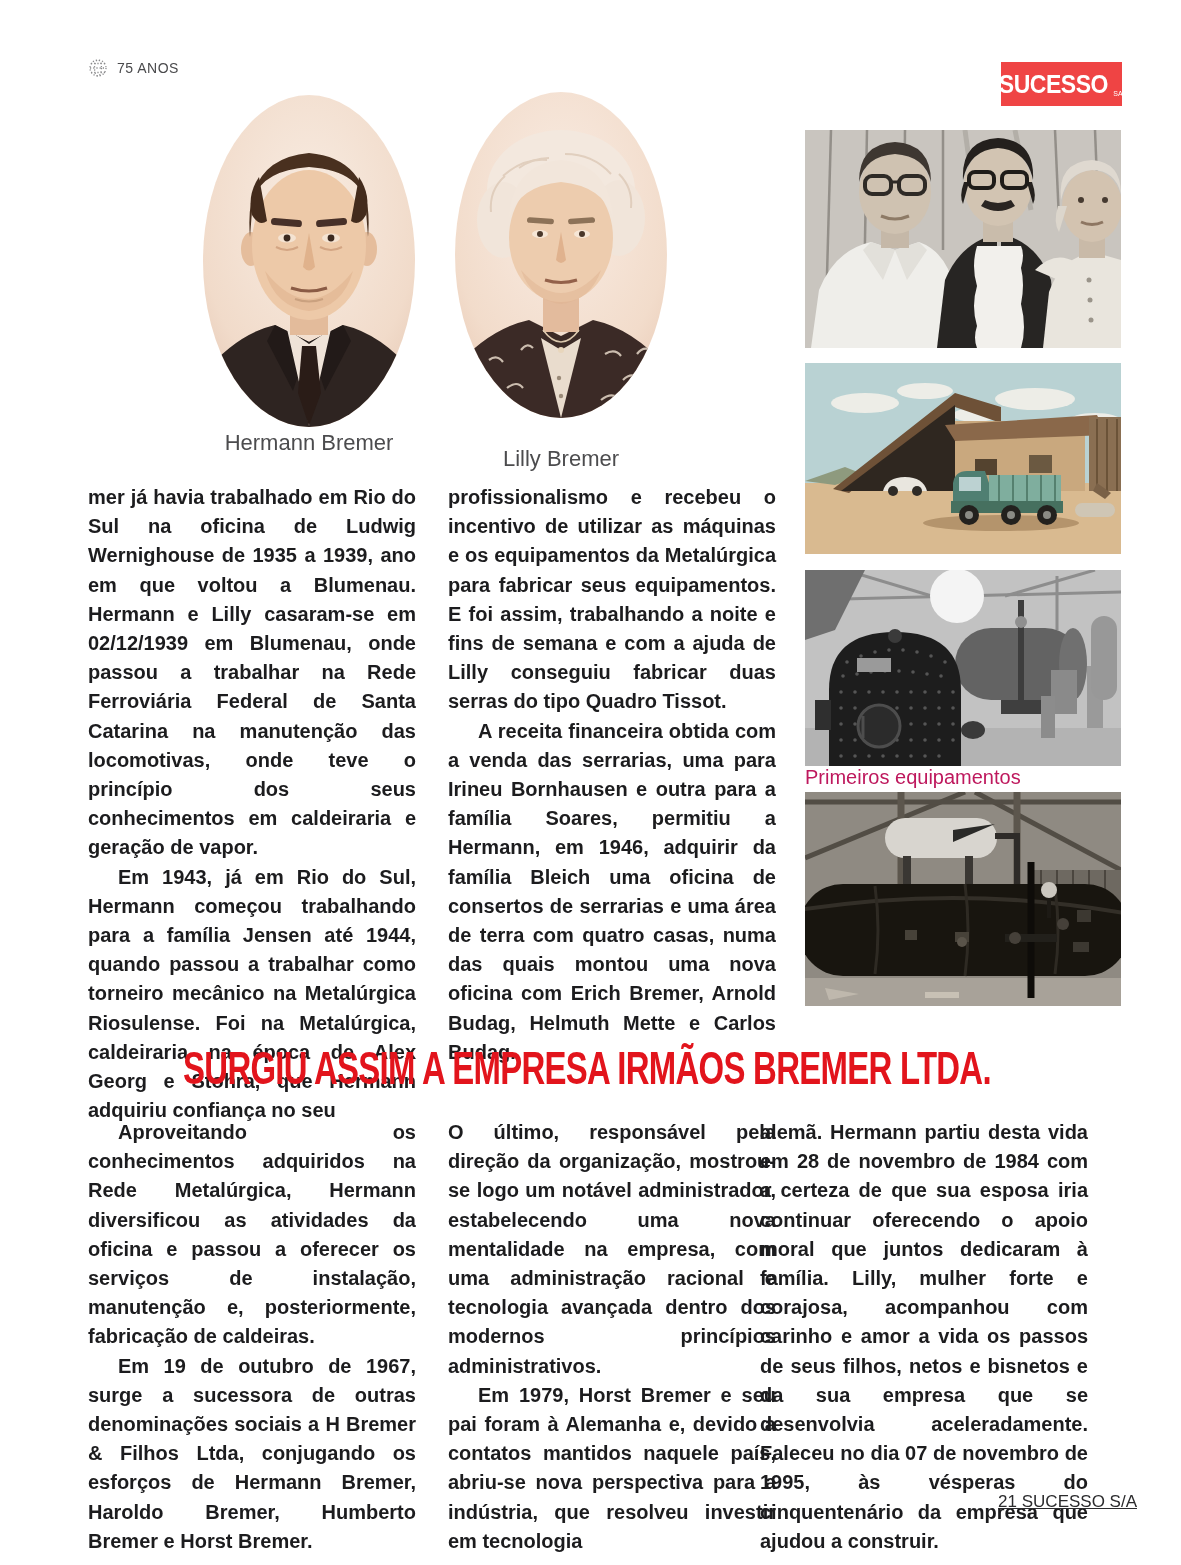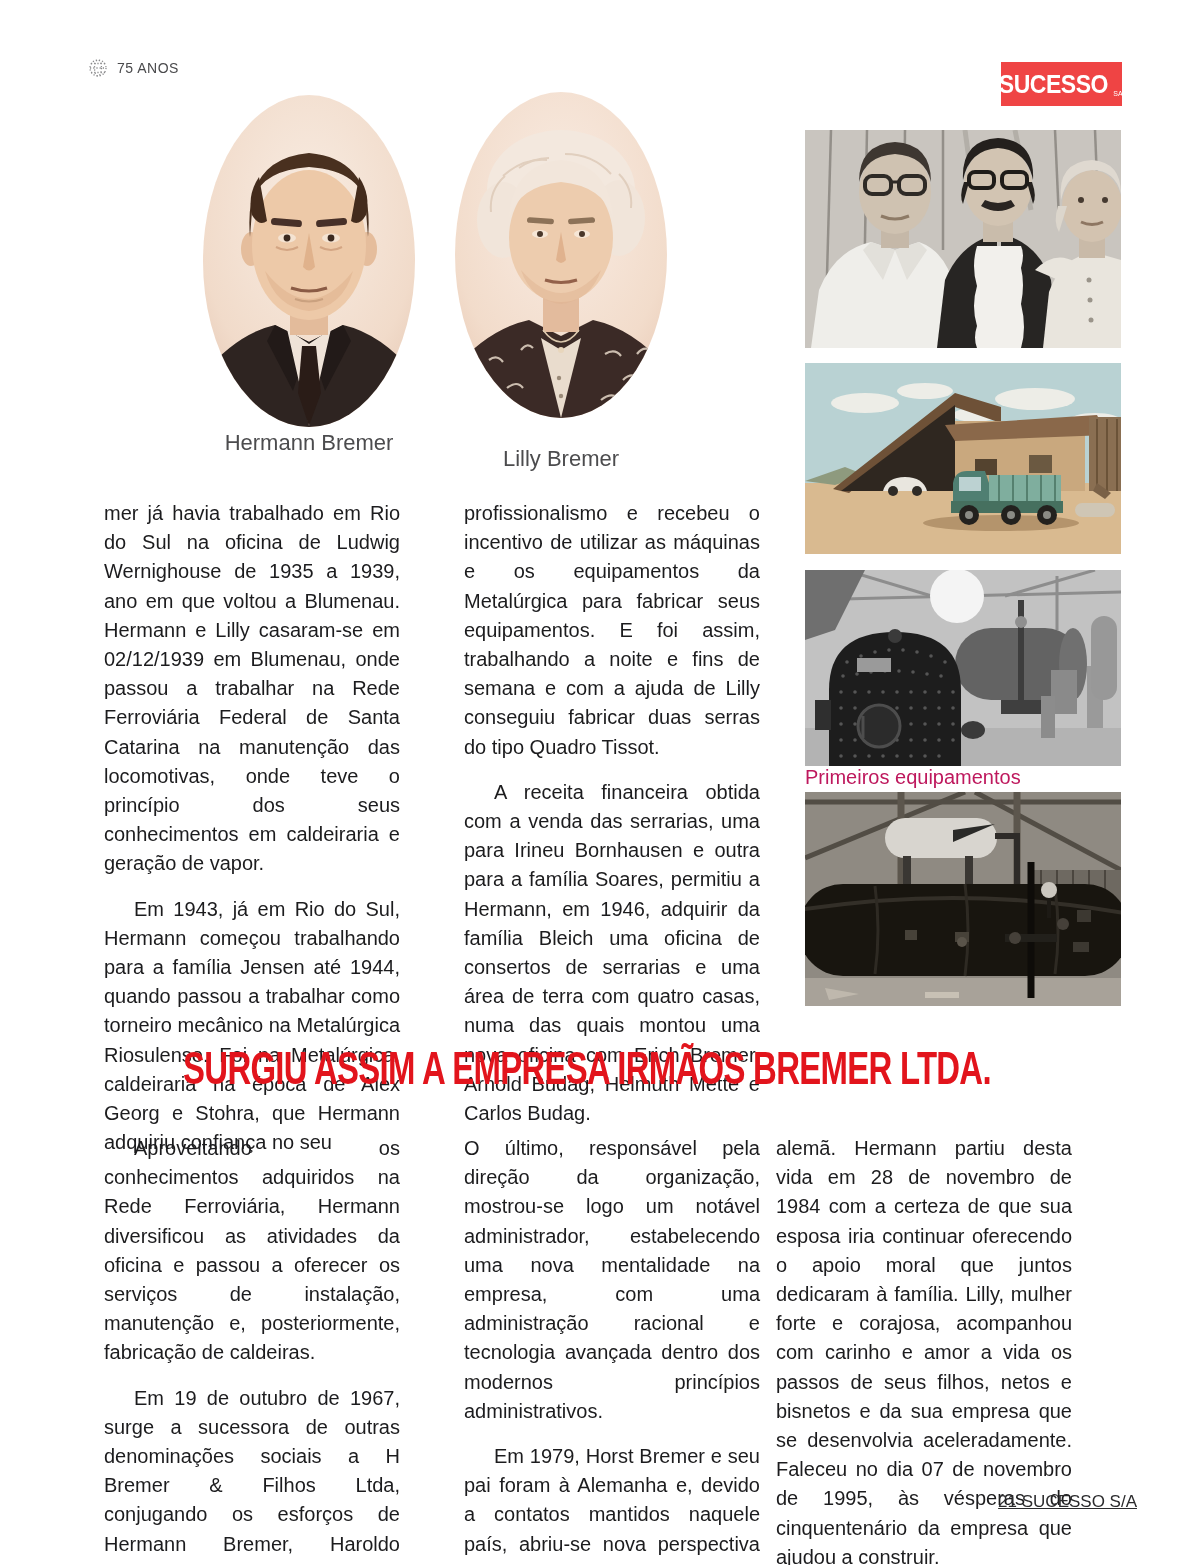--- a/index.html
+++ b/index.html
@@ -16,21 +16,21 @@
   .logo-sa{color:#ffffff;font-size:7px;position:relative;top:9px;left:-6px;}
   
   .portrait{position:absolute;}
   .portrait-1{left:203px;top:95px;width:212px;height:332px;}
   .portrait-2{left:455px;top:92px;width:212px;height:326px;}
   .portrait-caption{position:absolute;width:212px;text-align:center;font-size:22px;color:#4c4c4e;}
   .caption-1{left:203px;top:430px;}
   .caption-2{left:455px;top:426px;margin-top:20px;}
   
   .col{position:absolute;width:328px;text-align:justify;font-size:20px;line-height:29.2px;color:#1c1c1e;}
-  .col p{margin:16px;}
+  .col p{margin:0;font-weight:bold;}
   .col p + p{text-indent:30px;}
   .col.indent-first p:first-child{text-indent:30px;}
   .col-a1{left:88px;top:483px;}
   .col-a2{left:448px;top:483px;}
   .col-b1{left:88px;top:1118px;}
   .col-b2{left:448px;top:1118px;}
   .col-b3{left:760px;top:1118px;}
   
   .photo{position:absolute;left:805px;width:316px;overflow:hidden;}
   .photo svg{display:block;}
@@ -438,21 +438,21 @@
   <div class="col col-a2">
       <p>profissionalismo e recebeu o incentivo de utilizar as máquinas e os equipamentos da Metalúrgica para fabricar seus equipamentos. E foi assim, trabalhando a noite e fins de semana e com a ajuda de Lilly conseguiu fabricar duas serras do tipo Quadro Tissot.</p>
       <p>A receita financeira obtida com a venda das serrarias, uma para Irineu Bornhausen e outra para a família Soares, permitiu a Hermann, em 1946, adquirir da família Bleich uma oficina de consertos de serrarias e uma área de terra com quatro casas, numa das quais montou uma nova oficina com Erich Bremer, Arnold Budag, Helmuth Mette e Carlos Budag.</p>
     </div>
 
   <div class="headline">
     <span>SURGIU ASSIM A EMPRESA IRMÃOS BREMER LTDA.</span>
   </div>
 
   <div class="col col-b1 indent-first">
-      <p>Aproveitando os conhecimentos adquiridos na Rede Ferroviária, Hermann diversificou as atividades da oficina e passou a oferecer os serviços de instalação, manutenção e, posteriormente, fabricação de caldeiras.</p>
+      <p>Aproveitando os conhecimentos adquiridos na Rede Metalúrgica, Hermann diversificou as atividades da oficina e passou a oferecer os serviços de instalação, manutenção e, posteriormente, fabricação de caldeiras.</p>
       <p>Em 19 de outubro de 1967, surge a sucessora de outras denominações sociais a H Bremer &amp; Filhos Ltda, conjugando os esforços de Hermann Bremer, Haroldo Bremer, Humberto Bremer e Horst Bremer.</p>
     </div>
   <div class="col col-b2">
       <p>O último, responsável pela direção da organização, mostrou-se logo um notável administrador, estabelecendo uma nova mentalidade na empresa, com uma administração racional e tecnologia avançada dentro dos modernos princípios administrativos.</p>
       <p>Em 1979, Horst Bremer e seu pai foram à Alemanha e, devido a contatos mantidos naquele país, abriu-se nova perspectiva para a indústria, que resolveu investir em tecnologia</p>
     </div>
   <div class="col col-b3">
       <p>alemã. Hermann partiu desta vida em 28 de novembro de 1984 com a certeza de que sua esposa iria continuar oferecendo o apoio moral que juntos dedicaram à família. Lilly, mulher forte e corajosa, acompanhou com carinho e amor a vida os passos de seus filhos, netos e bisnetos e da sua empresa que se desenvolvia aceleradamente. Faleceu no dia 07 de novembro de 1995, às vésperas do cinquentenário da empresa que ajudou a construir.</p>
     </div>
 

